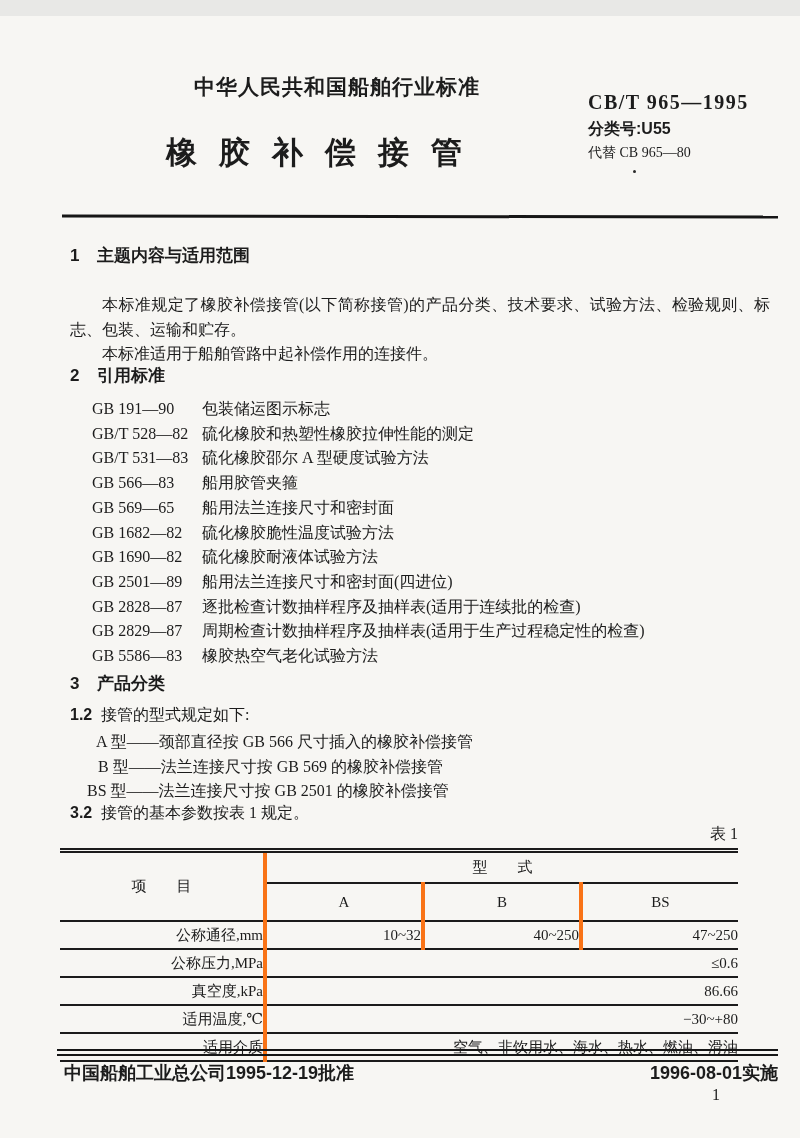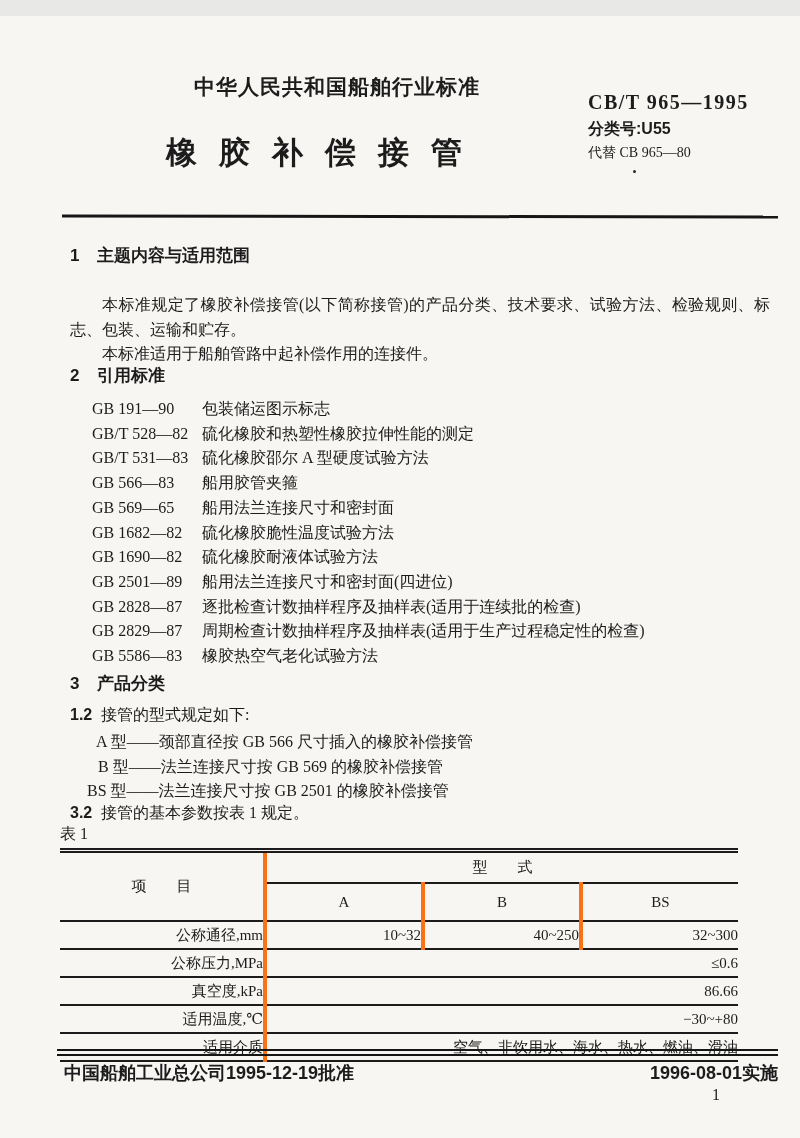--- a/index.html
+++ b/index.html
@@ -83,21 +83,21 @@
   .type-list{
     position:absolute;left:70px;top:714px;margin:0;padding:0;list-style:none;
     font-size:16px;line-height:24.5px;white-space:nowrap;
   }
   .type-list li.t0{margin-left:26px;}
   .type-list li.t1{margin-left:28px;}
   .type-list li.t2{margin-left:17px;}
   
   .table-caption{
     position:absolute;left:60px;top:808px;width:678px;
-    text-align:left;font-size:16px;
+    text-align:right;font-size:16px;
   }
   table.spec{
     position:absolute;left:60px;top:832px;width:678px;
     border-collapse:collapse;table-layout:fixed;
     font-size:15px;
     border-top:5px double #1b1b1b;
     border-bottom:2px solid #1b1b1b;
   }
   table.spec th,table.spec td{
     font-weight:normal;padding:0;vertical-align:middle;
@@ -195,21 +195,21 @@
     </tr>
     <tr class="h2">
       <th class="bR bB">A</th>
       <th class="bR bB">B</th>
       <th class="bB">BS</th>
     </tr>
     <tr class="dr">
       <td class="lbl bR bB">公称通径,mm</td>
       <td class="bR bB">10~32</td>
       <td class="bR bB">40~250</td>
-      <td class="bB">32~300</td>
+      <td class="bB">47~250</td>
     </tr>
     <tr class="dr">
       <td class="lbl bR bB">公称压力,MPa</td>
       <td class="bB" colspan="3">≤0.6</td>
     </tr>
     <tr class="dr">
       <td class="lbl bR bB">真空度,kPa</td>
       <td class="bB" colspan="3">86.66</td>
     </tr>
     <tr class="dr">

